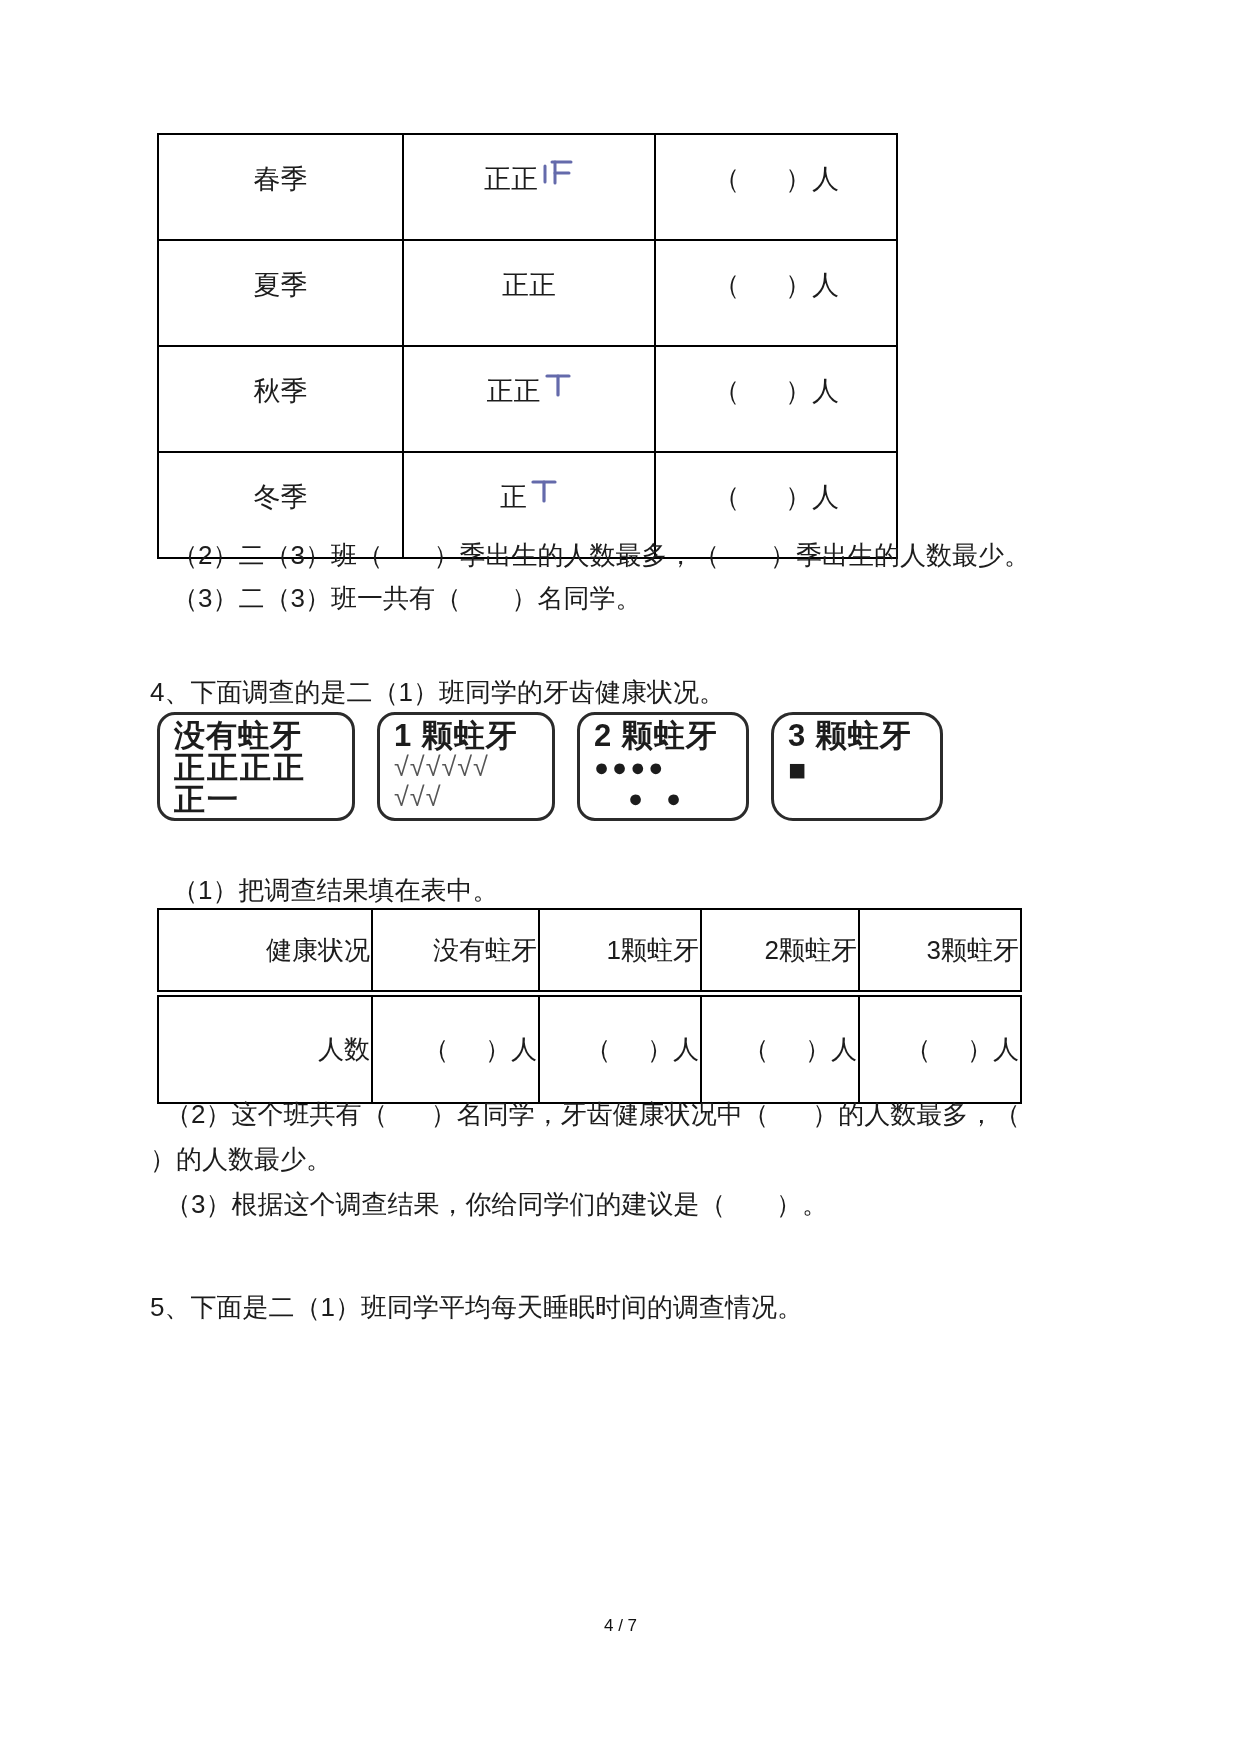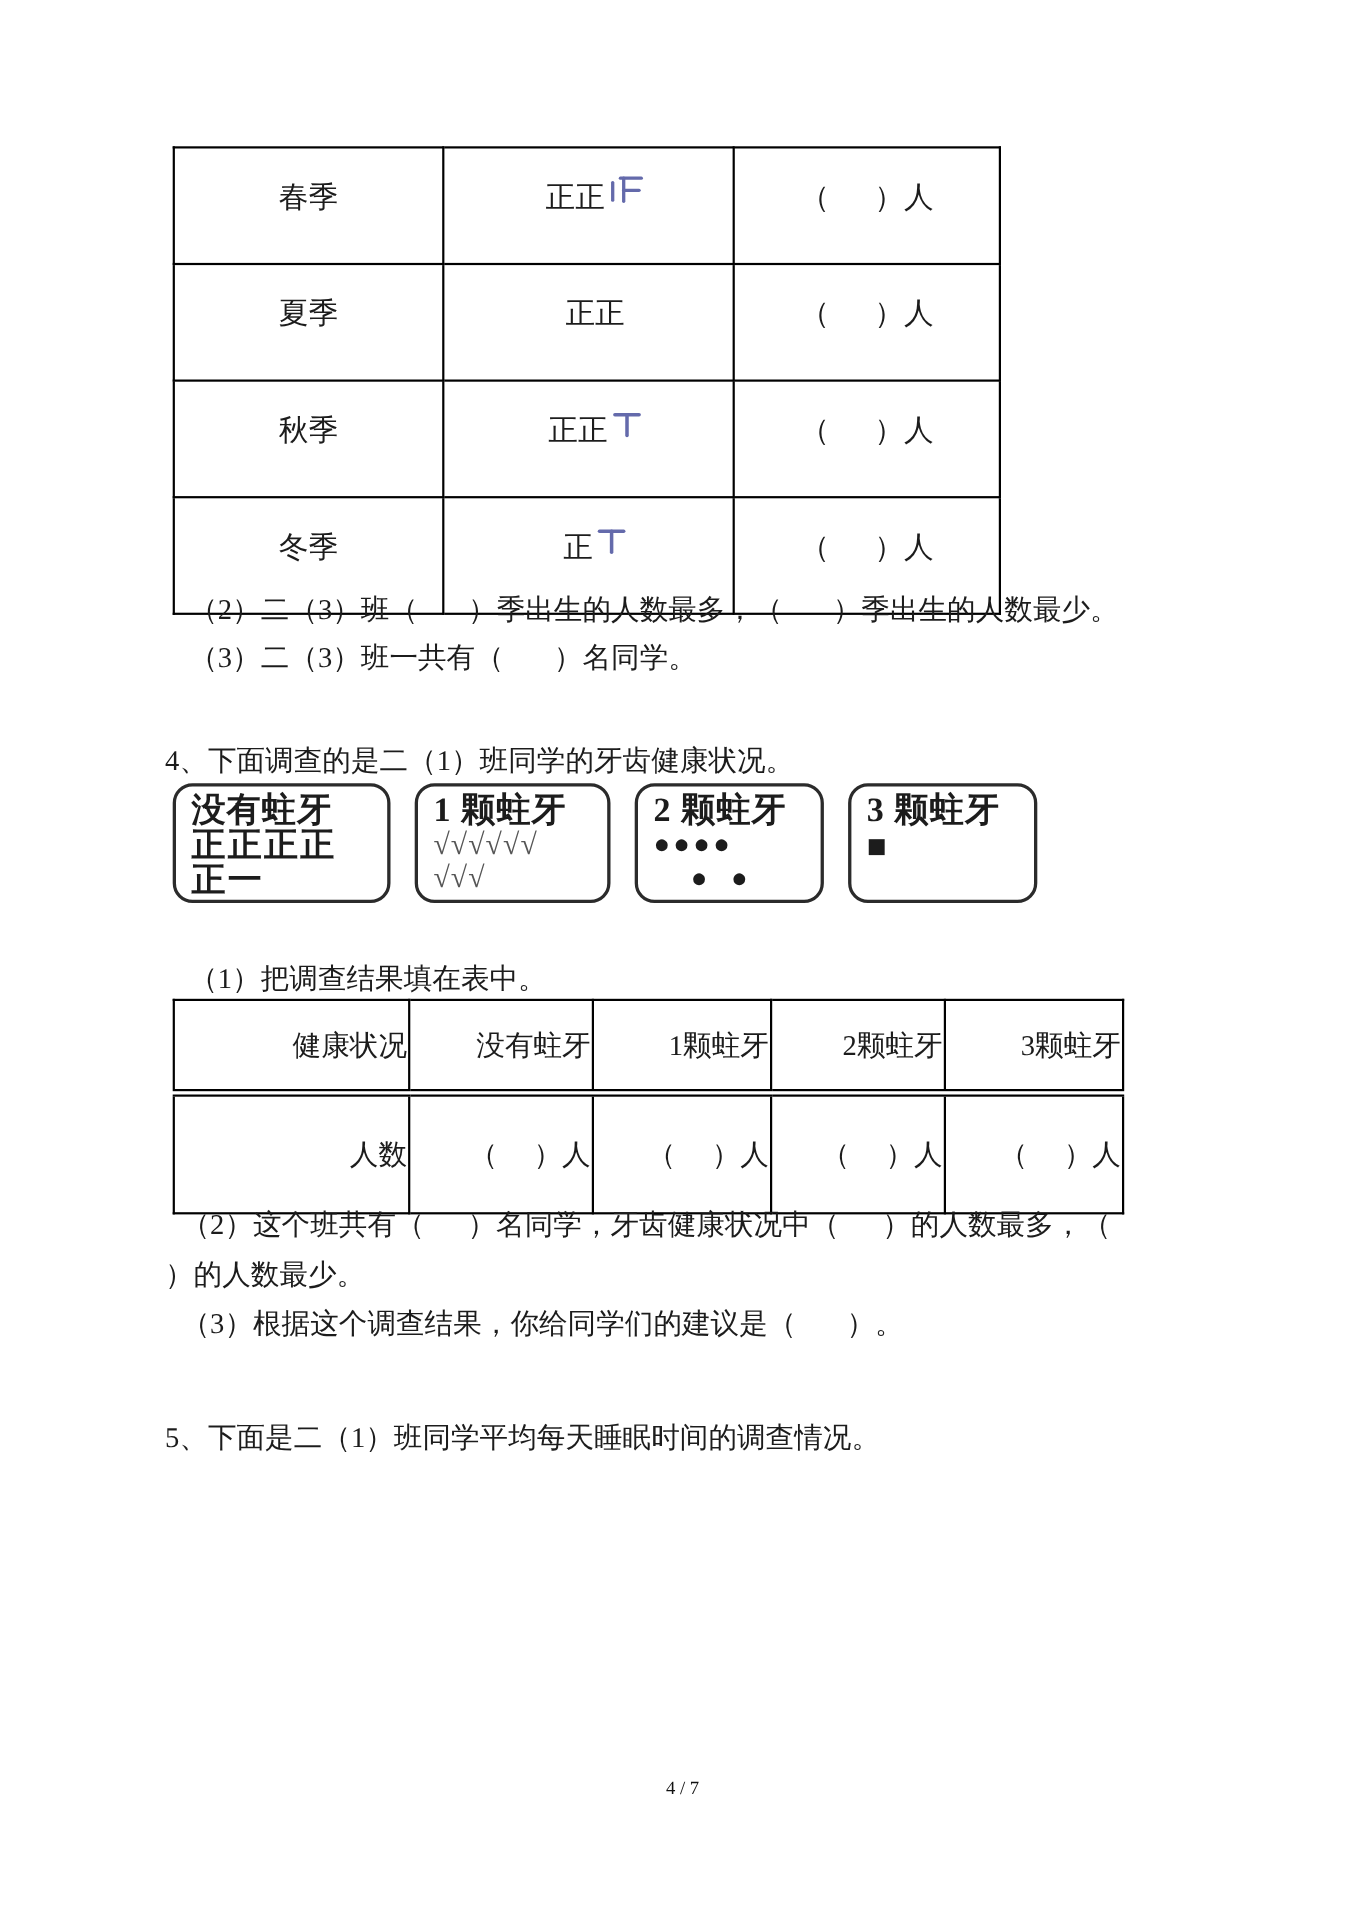--- a/index.html
+++ b/index.html
@@ -1,37 +1,37 @@
 <!DOCTYPE html>
 <html><head>
 <meta charset="utf-8">
 <style>
   html,body{margin:0;padding:0;background:#ffffff;}
   .page{
     position:relative;
     width:1241px;height:1754px;
     background:#ffffff;
-    font-family:Liberation Serif, serif;
+    font-family:Liberation Sans, sans-serif;
     color:#1c1c1c;
     overflow:hidden;
   }
   .pre{white-space:pre;}
   
   table.t1{
     position:absolute;left:157px;top:133px;
     border-collapse:collapse;table-layout:fixed;
   }
   table.t1 td{
     border:2.5px solid #000;
     text-align:center;vertical-align:middle;
     font-size:27px;height:88px;
     padding:0 0 16px 0;
   }
   table.t1 .c1{width:243px;}
-  table.t1 .c2{width:250px;padding-left:12px;}
+  table.t1 .c2{width:250px;}
   table.t1 .c3{width:240px;}
   .hand-mark{display:inline-block;position:relative;top:-9px;margin-left:3px;vertical-align:middle;}
   .hand-mark svg{display:block;}
   
   .line{position:absolute;font-size:26px;line-height:34px;}
   
   .boxrow{position:absolute;left:157px;top:712px;display:flex;gap:22px;align-items:flex-start;}
   .sbox{
     border:3px solid #2b2b2b;border-radius:18px;
     height:99px;padding:4px 10px 0 14px;
@@ -39,21 +39,21 @@
   }
   .sbox .blabel{font-weight:bold;font-size:31px;line-height:33px;letter-spacing:1px;}
   .sbox .tline{font-weight:bold;font-size:31px;line-height:32px;letter-spacing:2px;}
   .sbox .checks{font-size:27px;line-height:30px;color:#565656;letter-spacing:1px;font-weight:normal;}
   .sbox .dots{font-size:25px;line-height:31px;letter-spacing:3px;font-weight:normal;}
   .sbox .dots2{padding-left:34px;}
   .sbox .square{font-size:30px;line-height:36px;font-weight:normal;}
   .b1{width:168px;}
   .b2{width:148px;}
   .b3{width:142px;}
-  .b4{width:142px;}
+  .b4{width:142px;border-radius:22px;}
   
   table.t2{
     position:absolute;left:157px;top:908px;
     border-collapse:collapse;table-layout:fixed;
   }
   table.t2 td{
     border:2.5px solid #000;
     text-align:right;vertical-align:middle;
     font-size:26px;
   }

